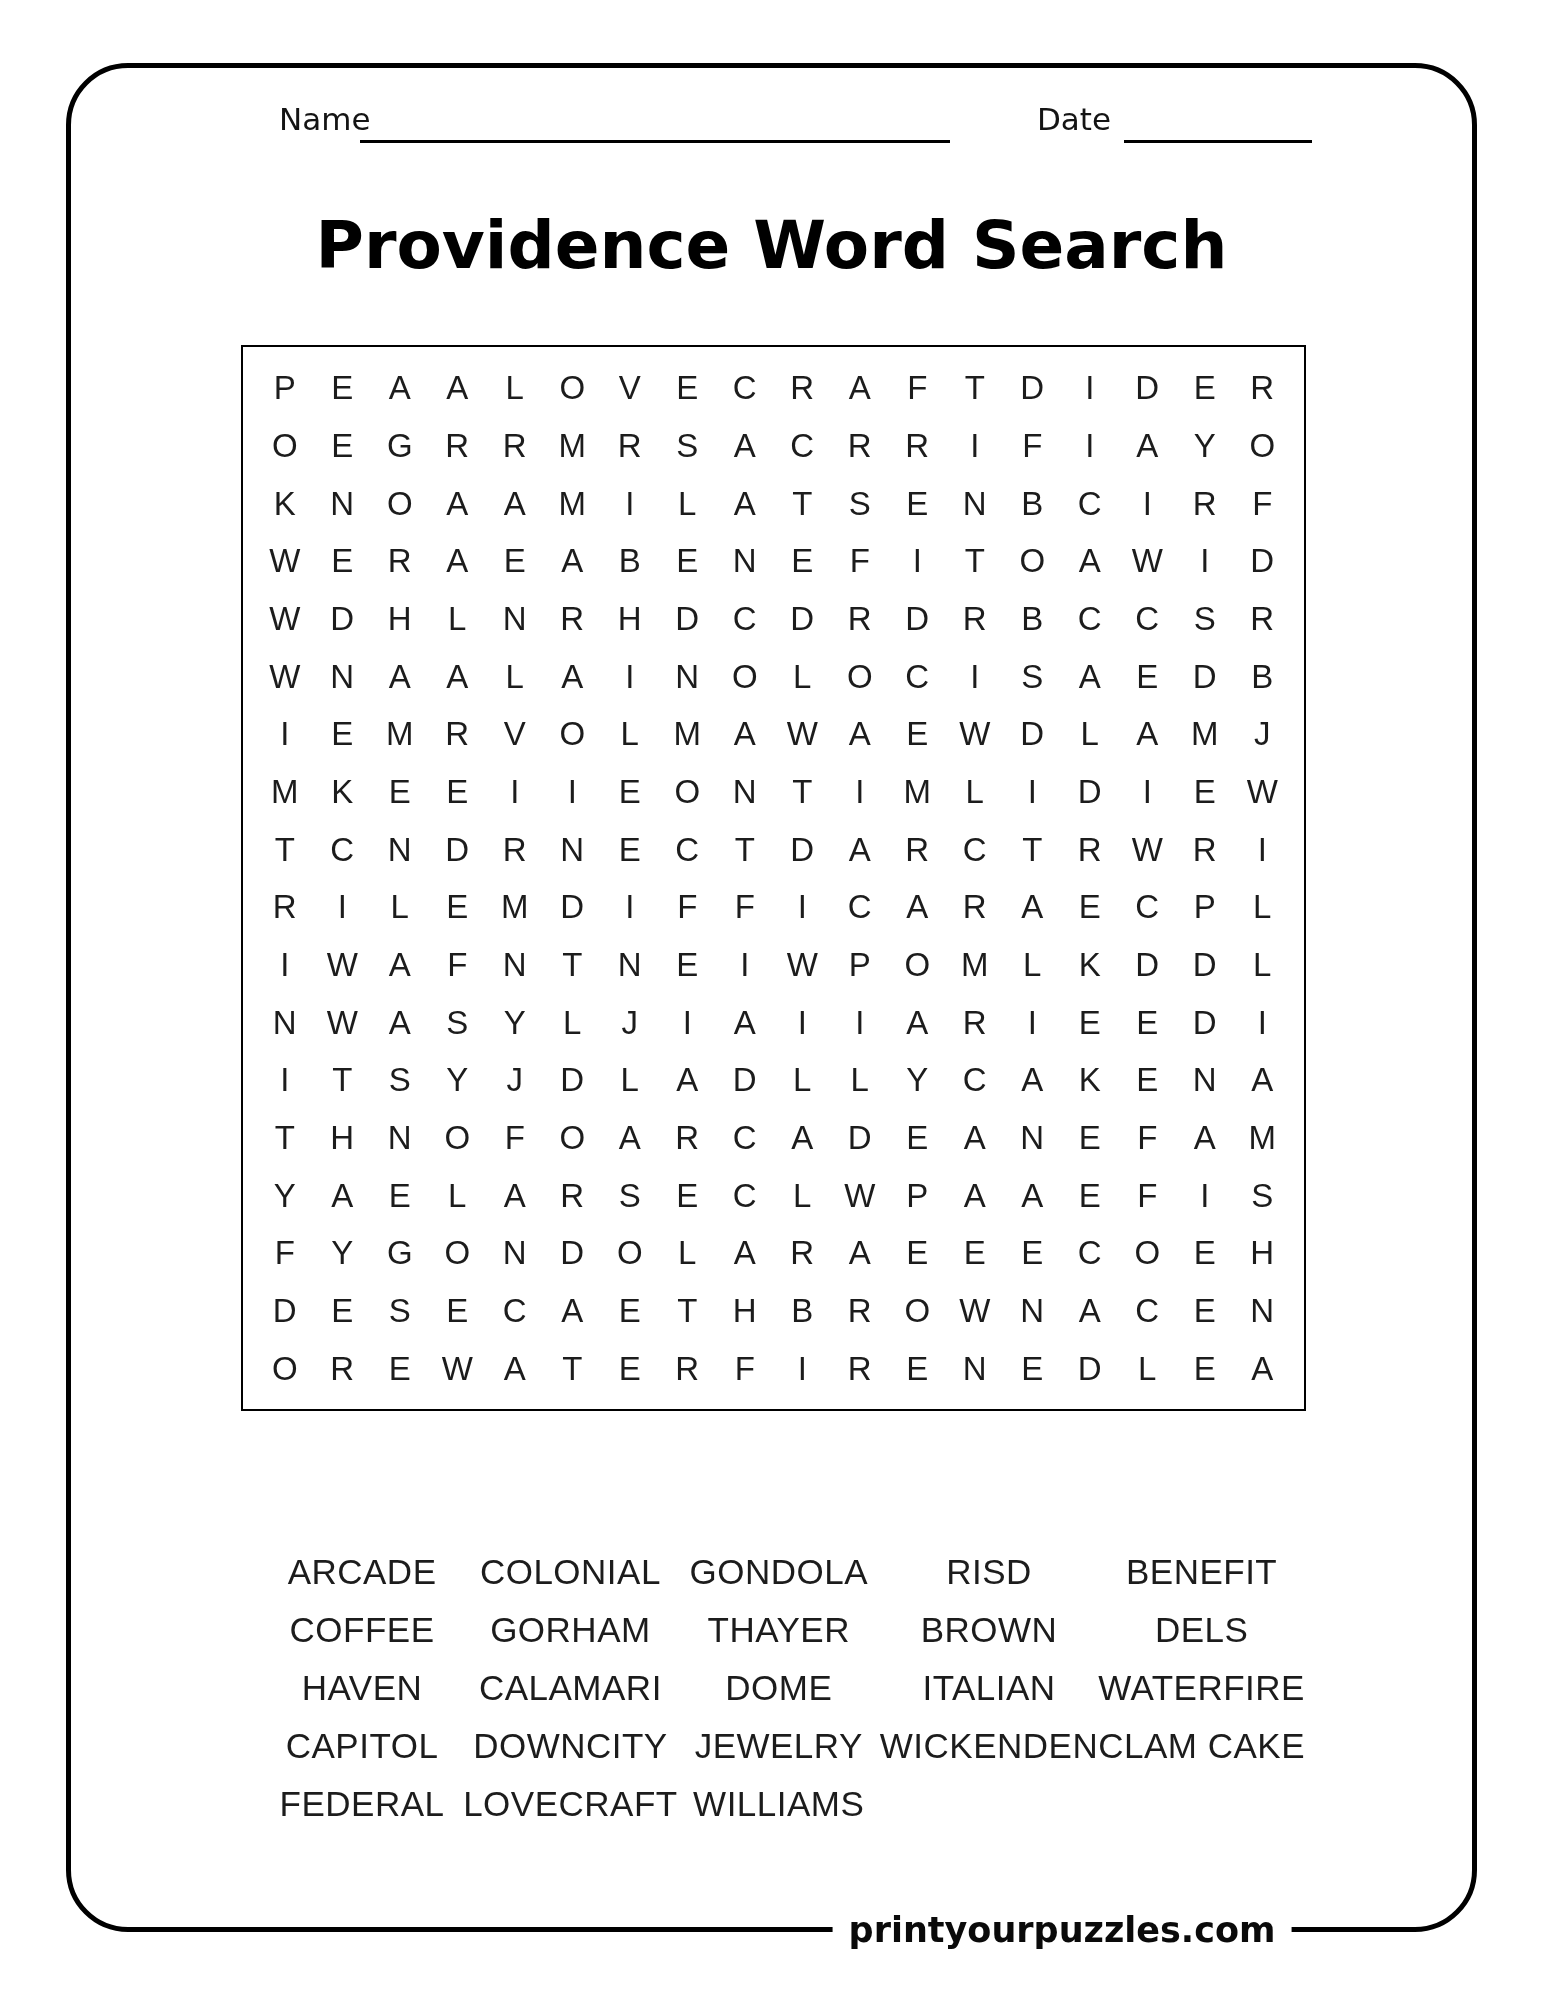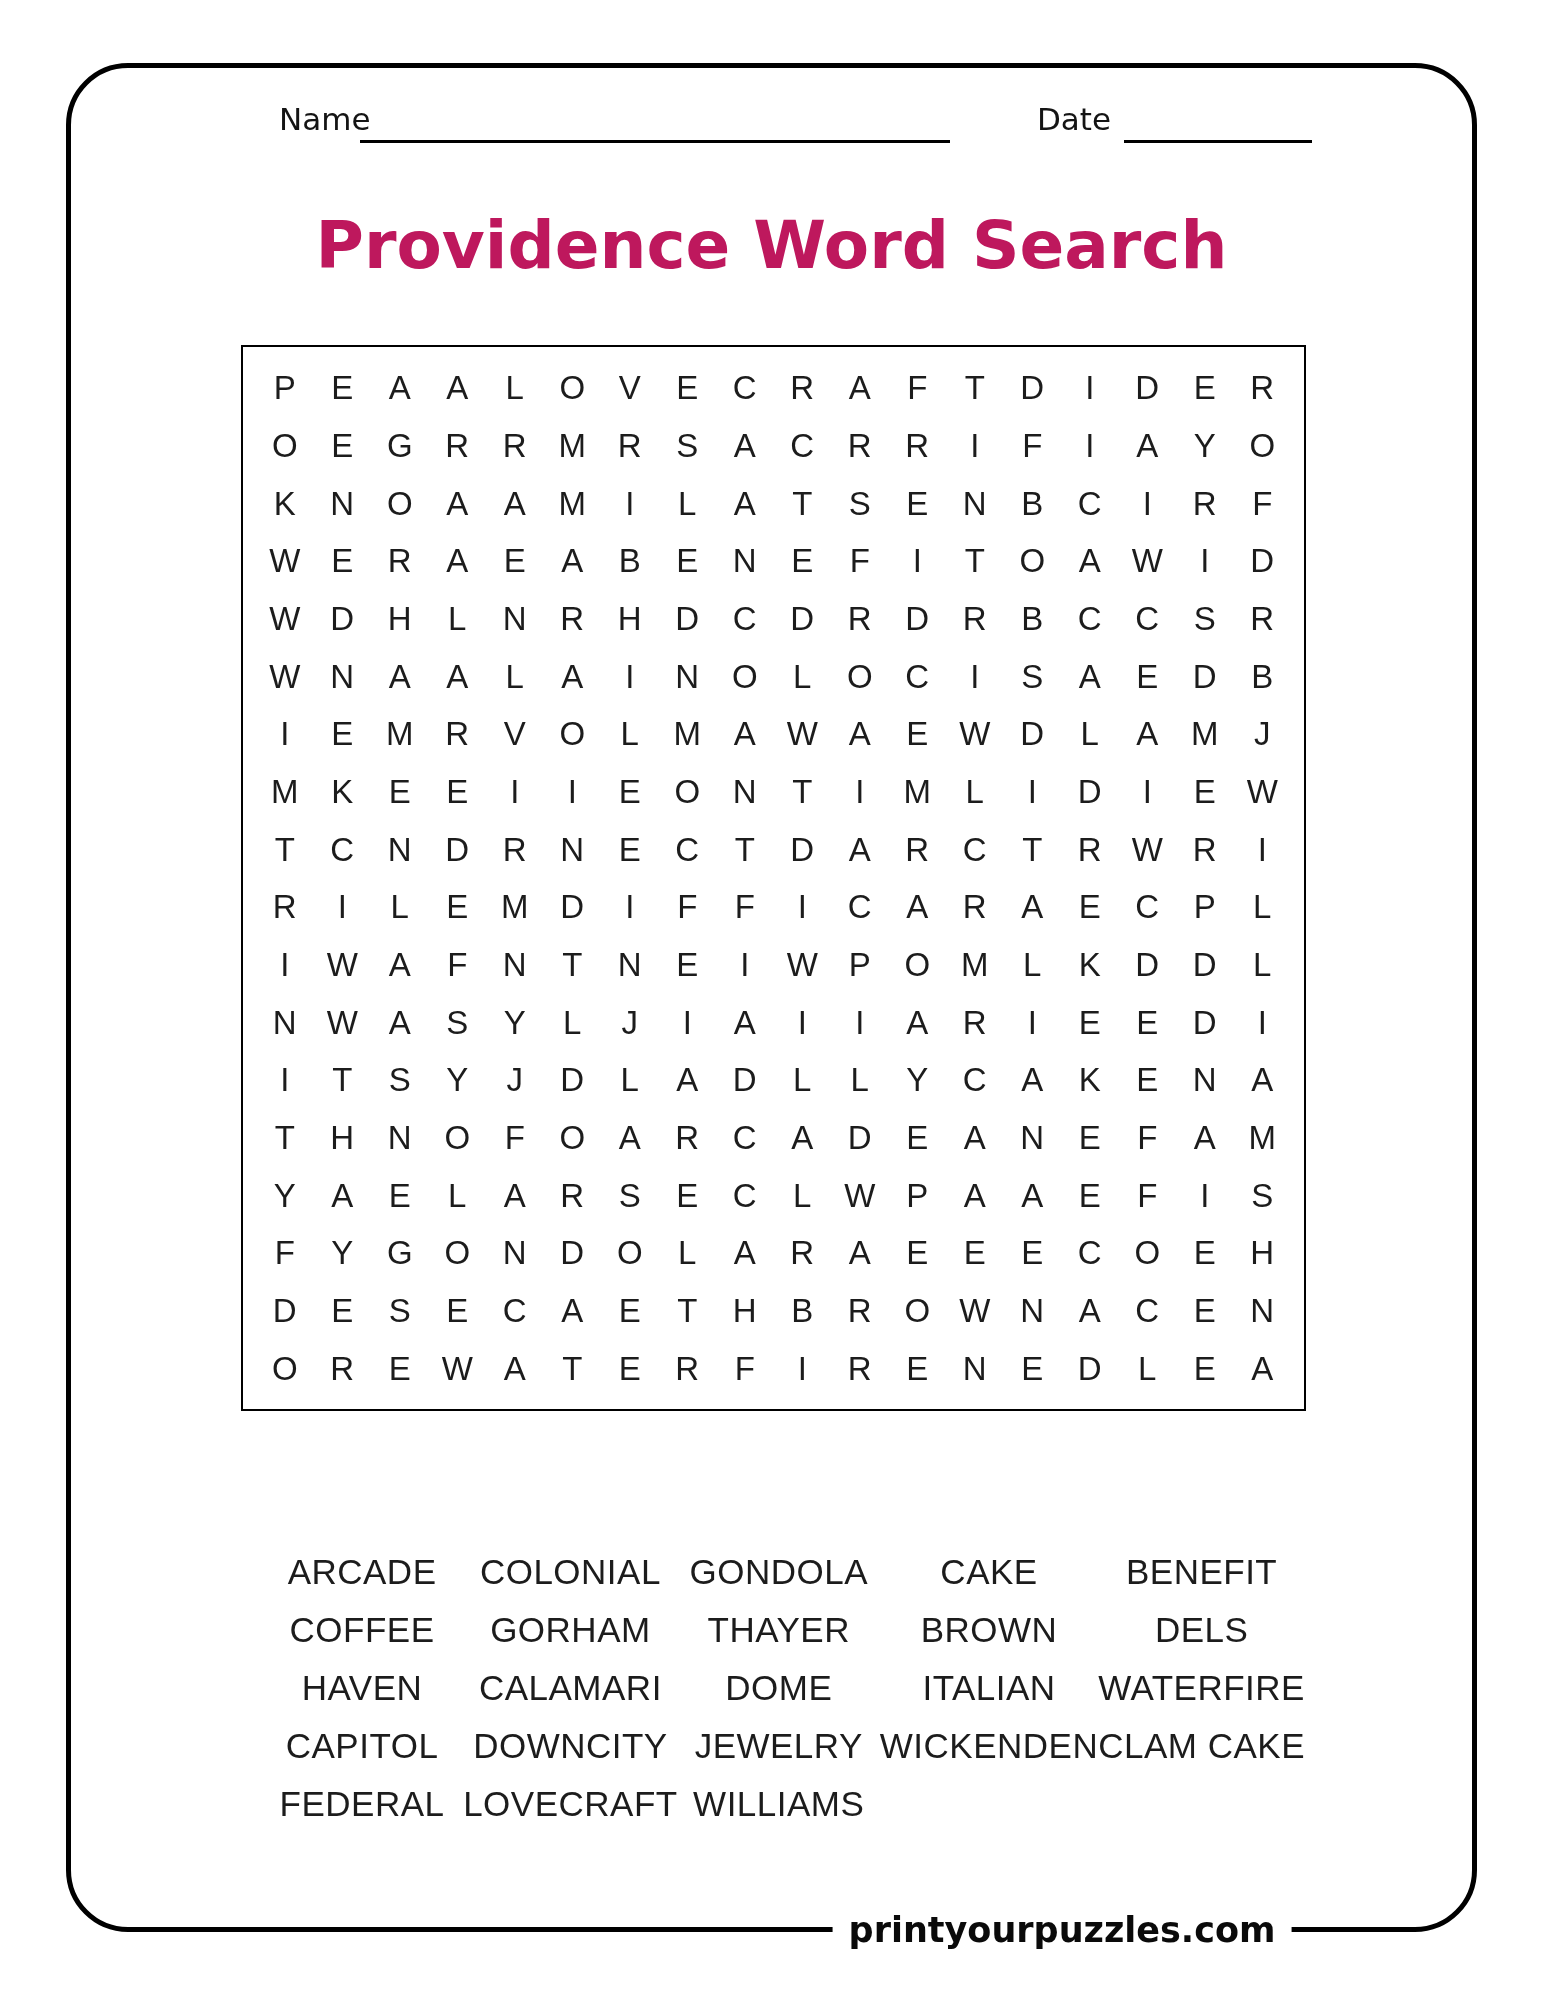--- a/index.html
+++ b/index.html
@@ -19,21 +19,21 @@
     line-height:1.2; white-space:nowrap;
   }
   .name-label { left:245px;margin-left:34px; }
   .date-label { left:1037px; }
   .blank-line { position:absolute; height:3px; background:#000; top:140px; }
   .name-line { left:360px; width:590px; }
   .date-line { left:1124px; width:188px; }
   .title {
     position:absolute; left:66px; top:208px; width:1411px;
     text-align:center; font-family:"DejaVu Sans", sans-serif;
-    font-weight:bold; font-size:66px; letter-spacing:0px; color:#be185d;
+    font-weight:bold; font-size:66px; letter-spacing:0px; color:#000000;
     line-height:1.15; white-space:nowrap;
   }
   .grid-box {
     position:absolute; left:241px; top:345px; width:1065px; height:1066px;
     border:2px solid #000; background:#fff;
     display:grid; grid-template-columns:repeat(18, 1fr); grid-auto-rows:1fr;
     padding:12px 13px;
   }
   .cell {
     display:flex; align-items:center; justify-content:center;
@@ -394,21 +394,21 @@
       <span class="cell">D</span>
       <span class="cell">L</span>
       <span class="cell">E</span>
       <span class="cell">A</span>
     </div>
 
   <div class="word-list">
       <span class="word">ARCADE</span>
       <span class="word">COLONIAL</span>
       <span class="word">GONDOLA</span>
-      <span class="word">CAKE</span>
+      <span class="word">RISD</span>
       <span class="word">BENEFIT</span>
       <span class="word">COFFEE</span>
       <span class="word">GORHAM</span>
       <span class="word">THAYER</span>
       <span class="word">BROWN</span>
       <span class="word">DELS</span>
       <span class="word">HAVEN</span>
       <span class="word">CALAMARI</span>
       <span class="word">DOME</span>
       <span class="word">ITALIAN</span>

